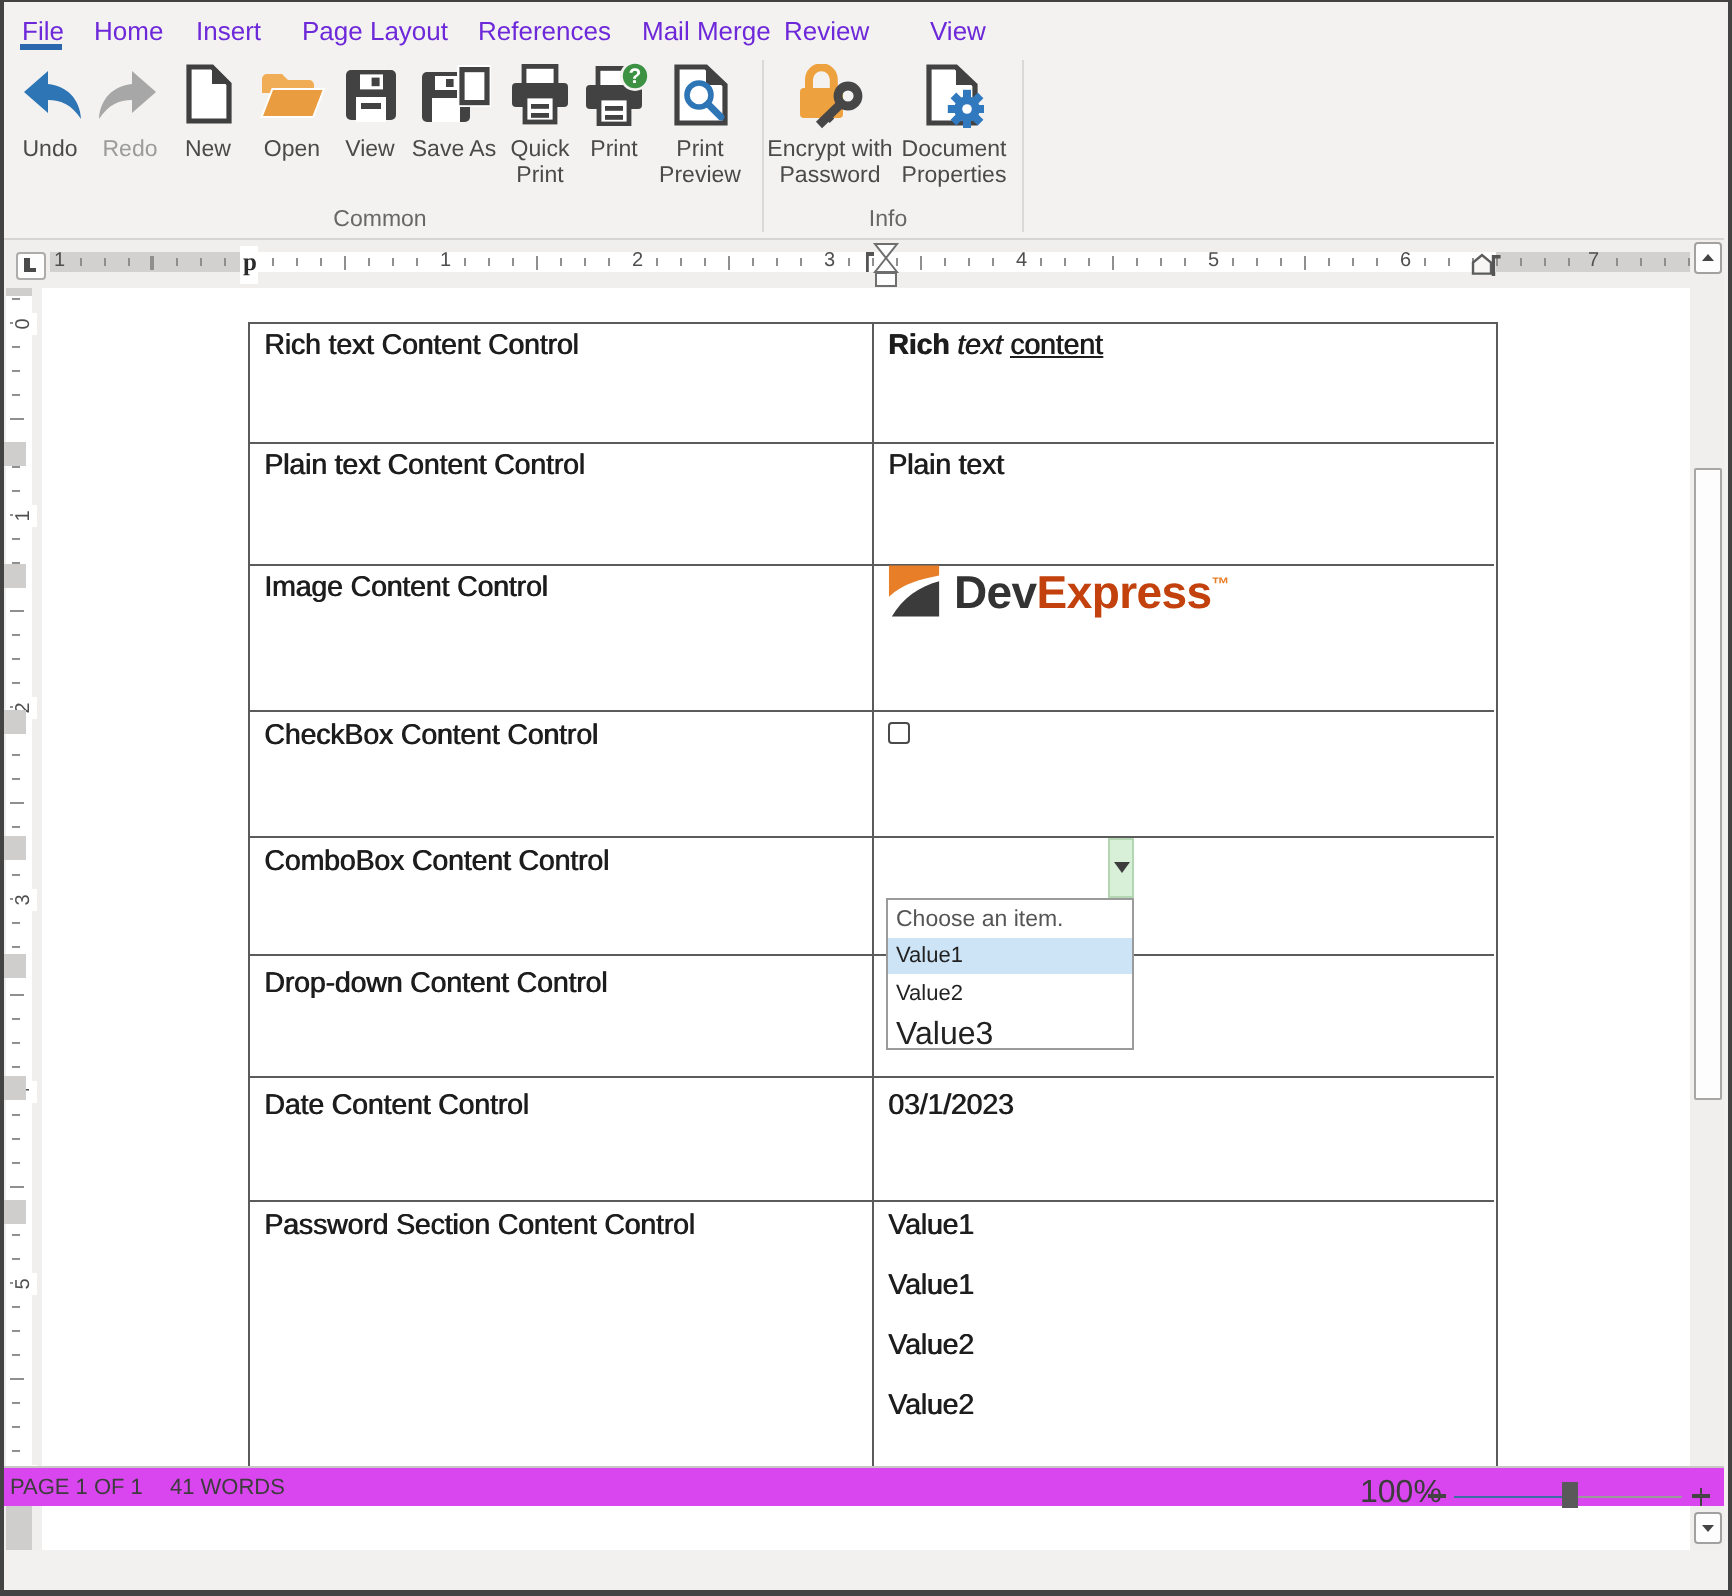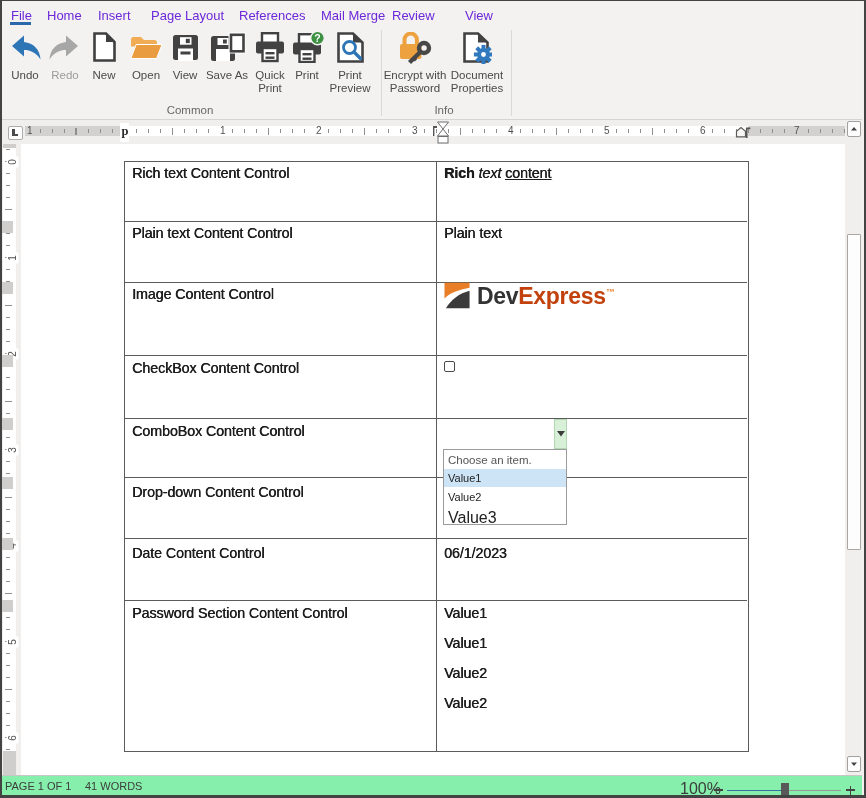--- a/index.html
+++ b/index.html
@@ -29,21 +29,21 @@
   .tickline8{background-image:repeating-linear-gradient(to right,#8f8f8f 0px,#8f8f8f 1px,transparent 1px,transparent 12px);}
   .tickline48{background-image:repeating-linear-gradient(to right,#8f8f8f 0px,#8f8f8f 1px,transparent 1px,transparent 48px);}
   .vtickline8{background-image:repeating-linear-gradient(to bottom,#8f8f8f 0px,#8f8f8f 1px,transparent 1px,transparent 12px);}
   .vtickline48{background-image:repeating-linear-gradient(to bottom,#8f8f8f 0px,#8f8f8f 1px,transparent 1px,transparent 48px);}
   
   #tbl{position:absolute;left:124px;top:17px;width:622.5px;height:589px;border:1px solid #5b5b5b;}
   .hline{position:absolute;left:0;width:622px;height:1px;background:#5b5b5b;}
   #vline{position:absolute;left:311px;top:0;width:1px;height:590px;background:#5b5b5b;}
   .ct{position:absolute;font-size:14.3px;line-height:16px;letter-spacing:-0.1px;color:#1d1d1d;white-space:nowrap;text-shadow:0.4px 0 0 #1d1d1d;}
   
-  #status{left:0;top:775px;width:862px;height:20px;background:#86efac;border-top:1px solid #c9c7c5;box-sizing:border-box;}
+  #status{left:0;top:733px;width:862px;height:20px;background:#d946ef;border-top:1px solid #c9c7c5;box-sizing:border-box;}
   .st{position:absolute;top:4px;font-size:11px;color:#3c3c3c;white-space:nowrap;}
   
   #vscroll{position:absolute;left:845px;top:144px;width:17px;height:631px;background:#f0efee;}
   .sbtn{position:absolute;left:2px;width:14px;height:16px;background:#fdfdfd;border:1px solid #a3a1a0;border-radius:2px;box-sizing:border-box;}
   #sthumb{position:absolute;left:2px;top:90px;width:14px;height:316px;background:#fdfdfd;border:1px solid #a9a7a5;border-radius:1px;box-sizing:border-box;}
 </style>
 </head>
 <body>
 <div id="win">
   <div class="wb" style="left:0;top:0;width:866px;height:1px;"></div>
@@ -247,21 +247,21 @@
       <div class="ct" style="left:7px;top:3px;">Rich text Content Control</div>
       <div class="ct" style="left:7px;top:63px;">Plain text Content Control</div>
       <div class="ct" style="left:7px;top:124px;">Image Content Control</div>
       <div class="ct" style="left:7px;top:198px;">CheckBox Content Control</div>
       <div class="ct" style="left:7px;top:261px;">ComboBox Content Control</div>
       <div class="ct" style="left:7px;top:322px;">Drop-down Content Control</div>
       <div class="ct" style="left:7px;top:383px;">Date Content Control</div>
       <div class="ct" style="left:7px;top:443px;">Password Section Content Control</div>
       <div class="ct" style="left:319px;top:3px;"><b>Rich</b> <i>text</i> <u>content</u></div>
       <div class="ct" style="left:319px;top:63px;">Plain text</div>
-      <div class="ct" style="left:319px;top:383px;">06/1/2023</div>
+      <div class="ct" style="left:319px;top:383px;">03/1/2023</div>
       <div class="ct" style="left:319px;top:443px;">Value1</div>
       <div class="ct" style="left:319px;top:473px;">Value1</div>
       <div class="ct" style="left:319px;top:503px;">Value2</div>
       <div class="ct" style="left:319px;top:533px;">Value2</div>
 
       <svg class="abs" style="left:319px;top:120px;" width="27" height="27" viewBox="0 0 28 27">
         <path d="M0.5,0.3 H26.5 V5.5 C17,7.5 8,9.5 0.5,16.5 Z" fill="#e87e27"></path>
         <path d="M26.5,8.5 V26.7 H2 C7.5,17.5 16,11.2 26.5,8.5 Z" fill="#3b3b3c"></path>
       </svg>
       <div class="abs" style="left:352px;top:121px;font-size:23px;font-weight:bold;letter-spacing:-0.3px;white-space:nowrap;"><span style="color:#333333;">Dev</span><span style="color:#c2410c;">Express</span><span style="color:#e87e27;font-size:9px;vertical-align:9px;letter-spacing:0;">™</span></div>

